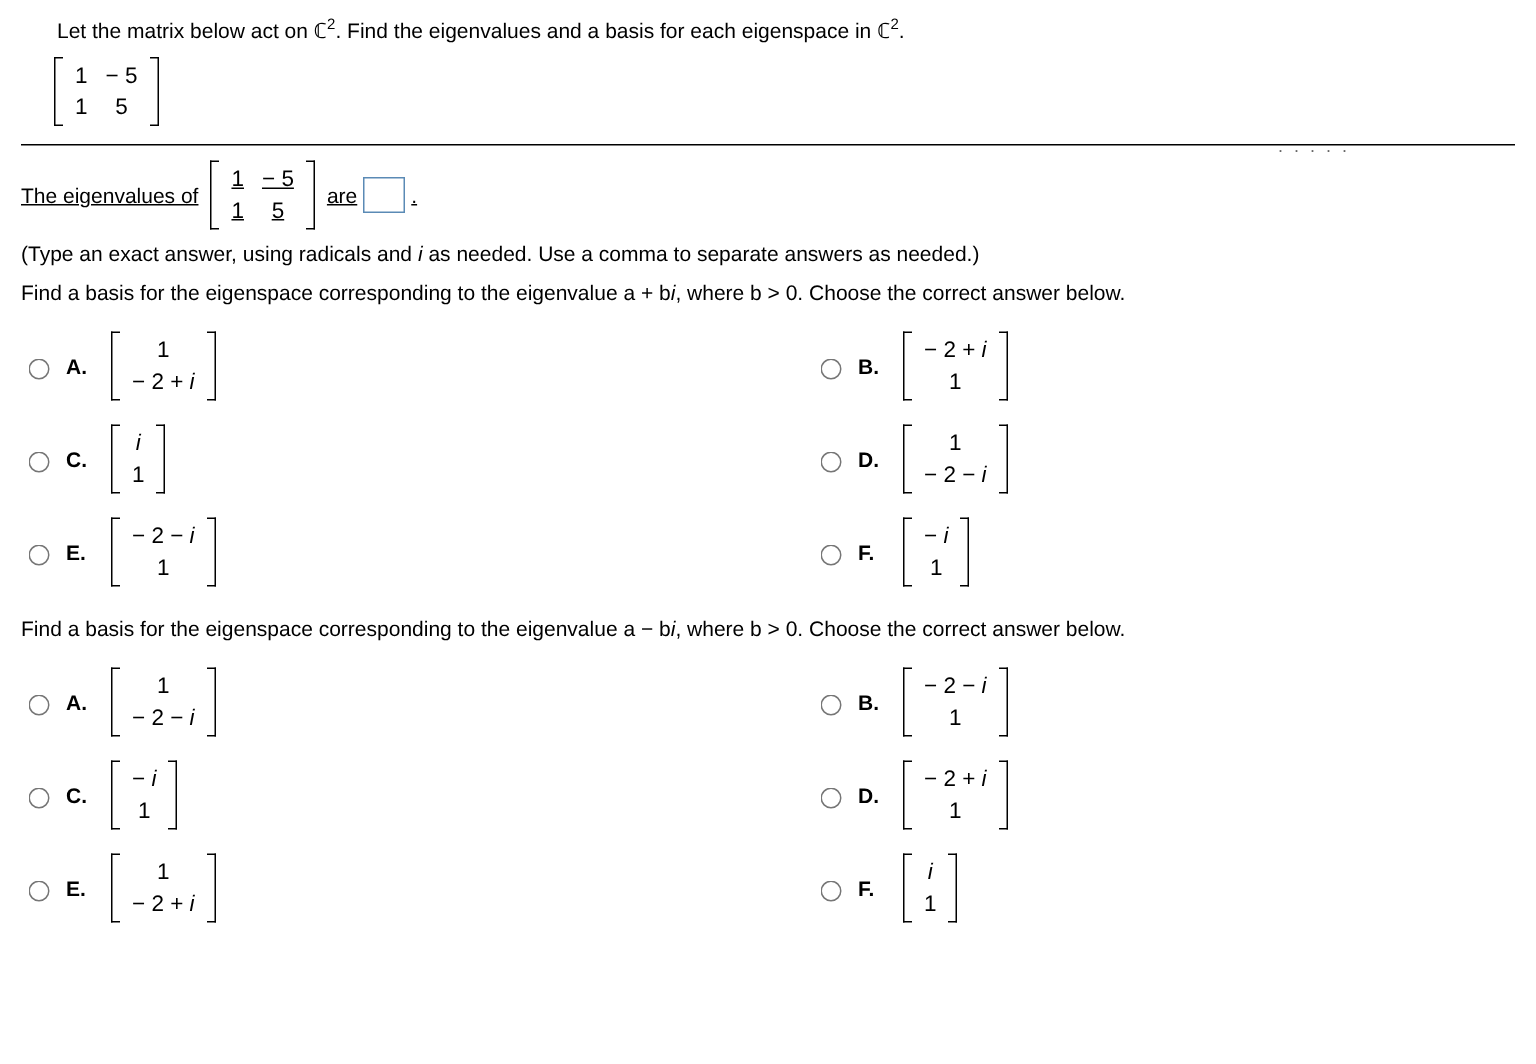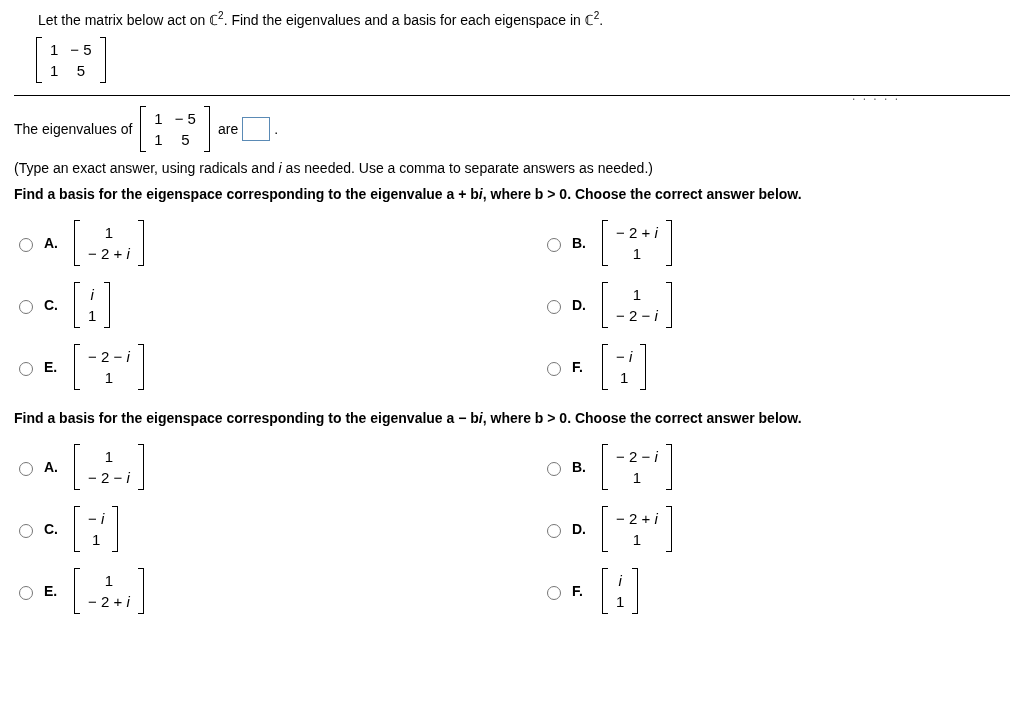--- a/index.html
+++ b/index.html
@@ -41,29 +41,30 @@
     border: none;
     border-top: 1px solid #000;
     margin: 10px 0 8px 0;
   }
   .inline-row {
     display: flex;
     align-items: center;
     flex-wrap: wrap;
     gap: 4px;
     margin-bottom: 6px;
+    text-decoration: underline;
   }
   .answer-box {
     width: 22px;
     height: 20px;
     border: 1px solid #5a8ab5;
     background: #fff;
   }
   .hint { margin: 6px 0 10px 0; }
-  .prompt { margin: 6px 0 16px 0; font-weight: bold; }
+  .prompt { margin: 6px 0 16px 0; }
   .options-grid {
     display: grid;
     grid-template-columns: 1fr 1fr;
     column-gap: 60px;
     row-gap: 12px;
     margin-bottom: 18px;
   }
   .option {
     display: flex;
     align-items: center;

